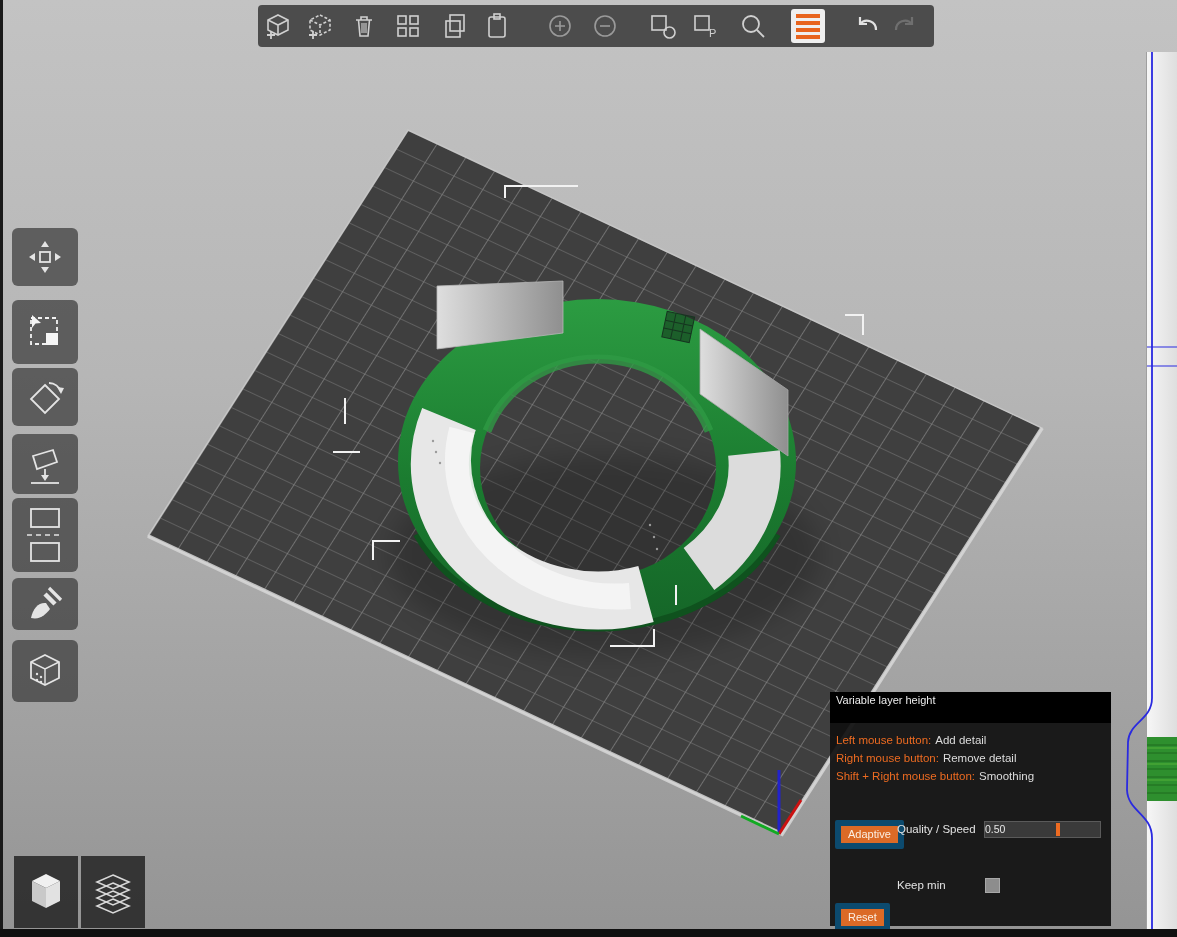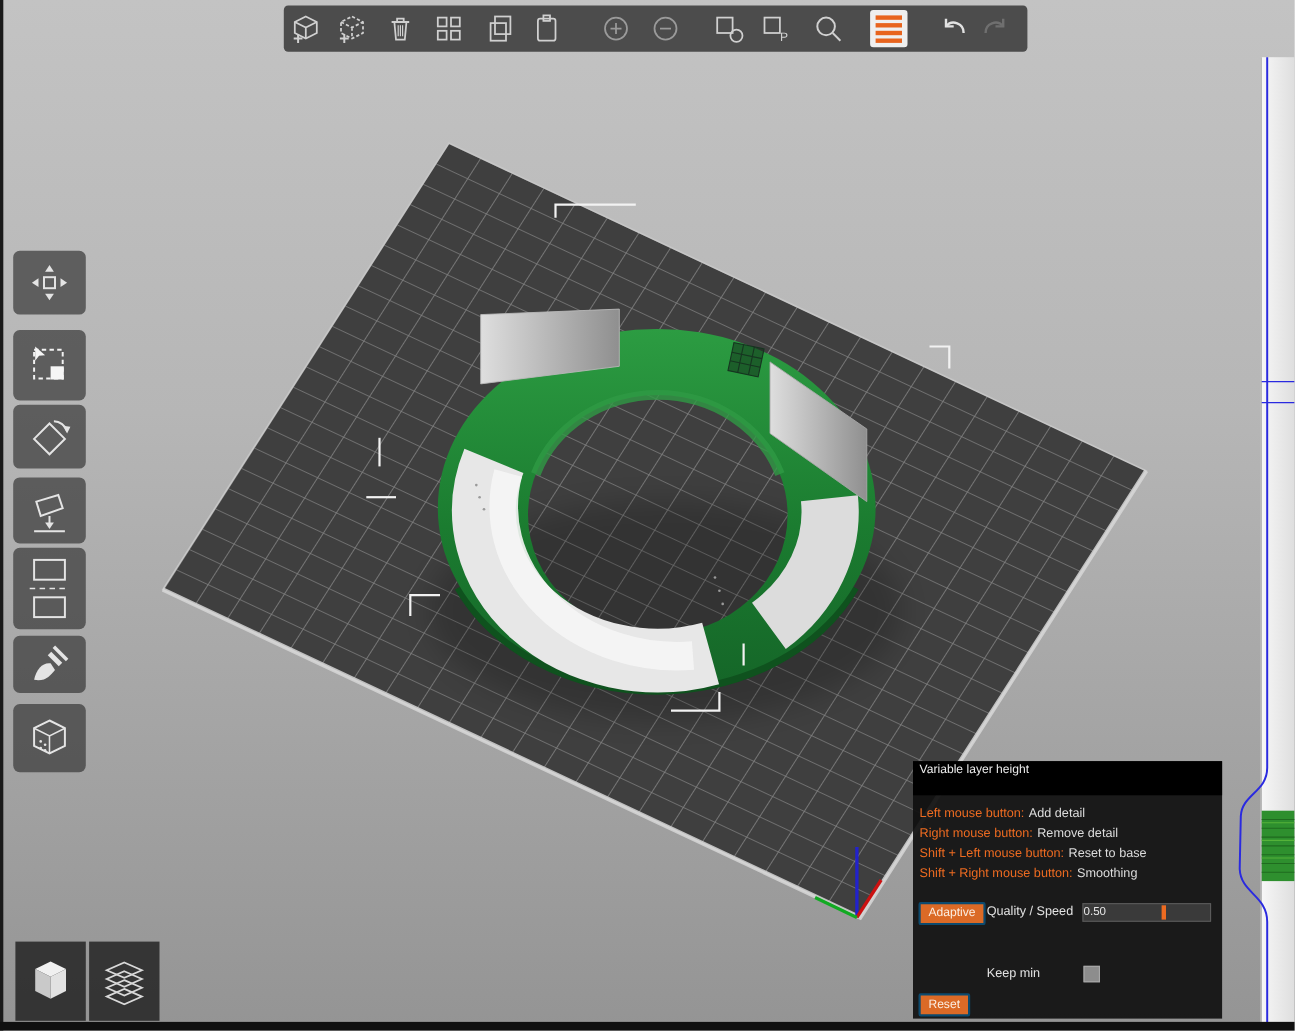--- a/index.html
+++ b/index.html
@@ -31,21 +31,21 @@
   
   .vlh-panel{position:absolute;left:830px;top:692px;width:281px;height:234px;
     background:rgba(16,16,16,.93);color:#ddd;font-size:11.5px;z-index:25}
   .vlh-title{height:31px;background:#000;color:#ececec;font-size:11px;line-height:17px;
     padding-left:6px}
   .vlh-legend{padding:8px 6px 2px 6px}
   .lrow{line-height:18px;white-space:nowrap}
   .act{color:#ED6B21}
   .desc{color:#dcdcdc;margin-left:4px}
   .crow{position:absolute;left:0;width:281px;height:22px}
-  .obtn{position:absolute;left:5px;top:0;background:#DB6A26;border:2px solid #0c4a6e;
+  .obtn{position:absolute;left:5px;top:0;background:#DB6A26;border:6px solid #0c4a6e;
     color:#fbeee2;font-size:11px;line-height:15px;padding:1px 7px;border-radius:2px;
     font-family:"Liberation Sans",sans-serif;cursor:pointer}
   .clabel{position:absolute;left:67px;top:3px;color:#e2e2e2}
   .track{position:absolute;left:154px;top:1px;width:117px;height:17px;background:#3a3a3a;
     border:1px solid #5a5a5a;box-sizing:border-box;cursor:pointer}
   .tval{position:absolute;left:0;top:0;width:100%;text-align:left;line-height:15px;
     font-size:10.5px;color:#e6e6e6}
   .qhandle{position:absolute;left:62%;top:1px;width:4px;height:13px;background:#ED6B21}
   .rhandle{position:absolute;left:38%;top:0;width:17px;height:15px;background:#E06A24;
     text-align:center;line-height:15px;font-size:10.5px;color:#fff}
@@ -321,23 +321,20 @@
 <div class="vlh-panel">
   <div class="vlh-title">Variable layer height</div>
   <div class="vlh-legend">
     <div class="lrow">
       <span class="act">Left mouse button:</span><span class="desc">Add detail</span>
     </div>
     <div class="lrow">
       <span class="act">Right mouse button:</span><span class="desc">Remove detail</span>
     </div>
     <div class="lrow">
-      <span class="act">Shift + Left mouse button:</span><span class="desc">Reset to base</span>
-    </div>
-    <div class="lrow">
       <span class="act">Shift + Right mouse button:</span><span class="desc">Smoothing</span>
     </div>
   </div>
 
   <div class="crow" style="top:128px">
     <button class="obtn">Adaptive</button>
     <span class="clabel">Quality / Speed</span>
     <div class="track">
       <span class="tval">0.50</span>
       <span class="qhandle"></span>

